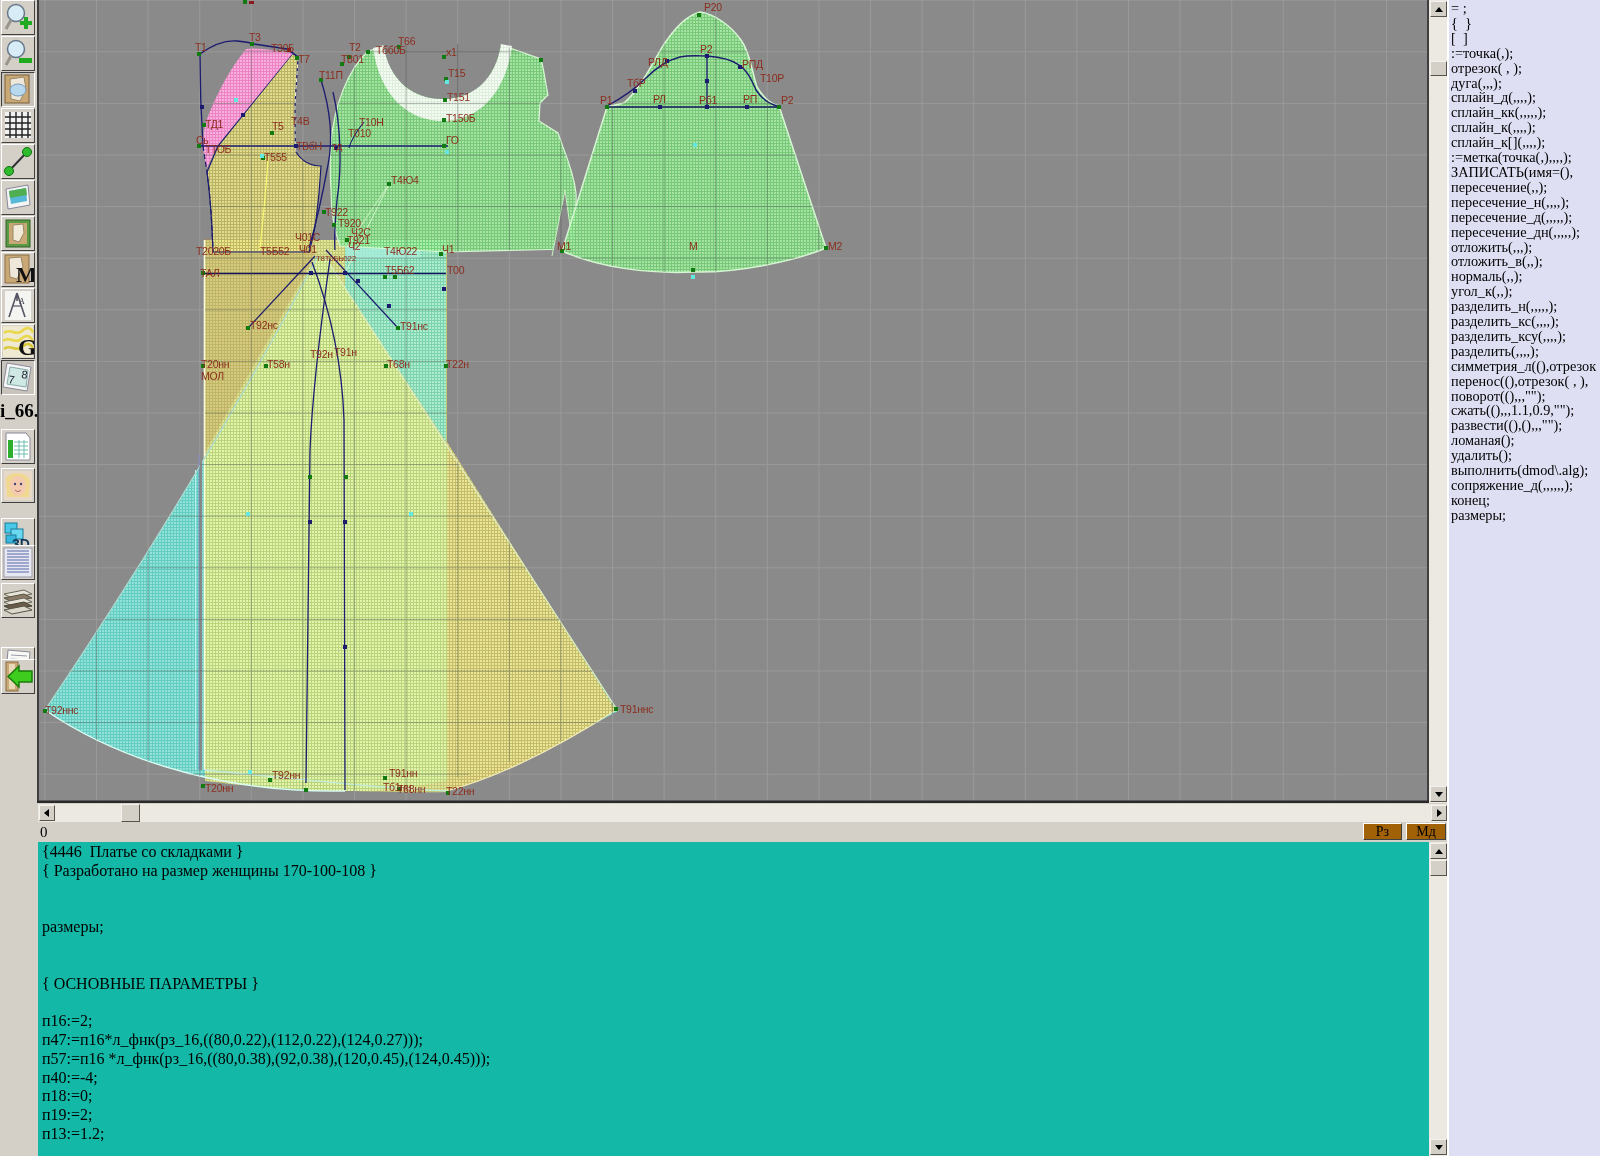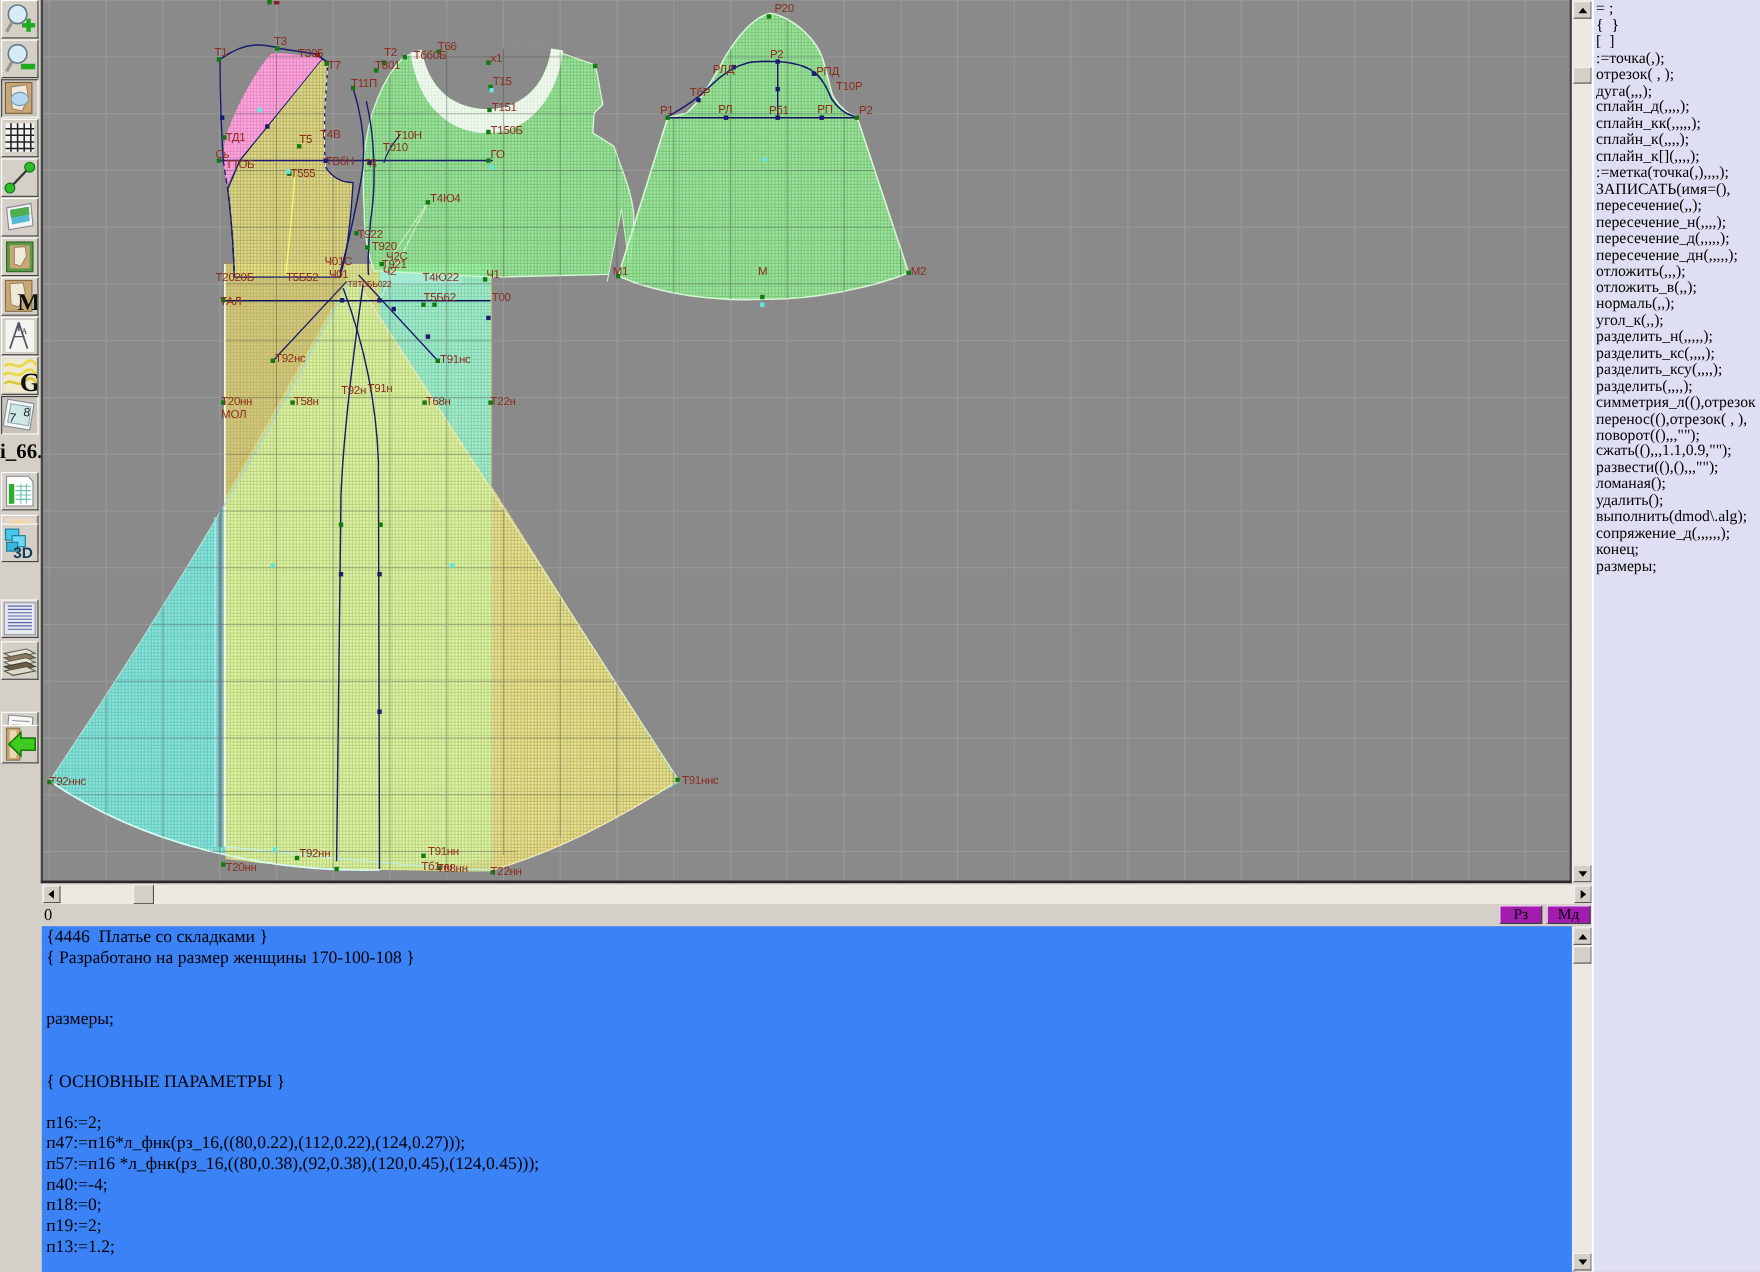--- a/index.html
+++ b/index.html
@@ -6,22 +6,22 @@
 .abs{position:absolute;}
 #toolbar{left:0;top:0;width:37px;height:1156px;background:#d4d0c8;}
 .tbtn{position:absolute;left:1px;width:34px;height:35px;background:#d4d0c8;border-top:1px solid #fff;border-left:1px solid #fff;border-right:1px solid #404040;border-bottom:1px solid #404040;box-sizing:border-box;}
 .tbtn.pressed{border-top:1px solid #404040;border-left:1px solid #404040;border-right:1px solid #fff;border-bottom:1px solid #fff;background:#c8c4bc;}
 #canvasArea{left:37px;top:0;width:1392px;height:803px;background:#8a8a8a;}
 .sb{background:#ece9e2;}
 .sbtn{position:absolute;background:#d4d0c8;border-top:1px solid #f4f2ee;border-left:1px solid #f4f2ee;border-right:1px solid #58544c;border-bottom:1px solid #58544c;box-sizing:border-box;}
 .arr{position:absolute;width:0;height:0;}
 #sidebar{left:1447px;top:0;width:153px;height:1156px;background:#dfdff4;border-left:2px solid #fff;box-sizing:border-box;font-family:"Liberation Serif",serif;font-size:14.3px;line-height:14.9px;color:#000;padding:1px 0 0 2px;overflow:hidden;white-space:pre;}
 #statusStrip{left:37px;top:822px;width:1410px;height:20px;background:#d4d0c8;font-family:"Liberation Serif",serif;}
-#textArea{left:38px;top:842px;width:1391px;height:314px;background:#3b82f6;font-family:"Liberation Serif",serif;font-size:16px;line-height:18.8px;color:#000;padding:1px 0 0 4px;overflow:hidden;white-space:pre;}
-.btnRM{position:absolute;top:1px;height:17px;background:#a21caf;border-top:1px solid #fff;border-left:1px solid #fff;border-right:1px solid #404040;border-bottom:1px solid #404040;box-sizing:border-box;font-family:"Liberation Serif",serif;font-size:14px;text-align:center;line-height:15px;}
+#textArea{left:38px;top:842px;width:1391px;height:314px;background:#14b8a6;font-family:"Liberation Serif",serif;font-size:16px;line-height:18.8px;color:#000;padding:1px 0 0 4px;overflow:hidden;white-space:pre;}
+.btnRM{position:absolute;top:1px;height:17px;background:#a16207;border-top:1px solid #fff;border-left:1px solid #fff;border-right:1px solid #404040;border-bottom:1px solid #404040;box-sizing:border-box;font-family:"Liberation Serif",serif;font-size:14px;text-align:center;line-height:15px;}
 </style>
 </head>
 <body>
 <div class="abs" id="toolbar">
 <div class="tbtn" style="top:0"><svg width="32" height="33">
         <circle cx="14" cy="12" r="8.5" fill="#d8ecf8" stroke="#667788" stroke-width="1.5"></circle>
         <path d="M4 28 L9 19" stroke="#99958d" stroke-width="3"></path>
         <rect x="18" y="20" width="12" height="4" fill="#1faa1f"></rect>
         <rect x="22" y="16" width="4" height="12" fill="#1faa1f"></rect>
       </svg></div>
@@ -85,21 +85,21 @@
         <path d="M12 12h14M12 16h14M12 20h14M12 24h14M17 10v18 M22 10v18" stroke="#6fbfae" stroke-width="1"></path>
       </svg></div>
 <div class="tbtn" style="top:468px"><svg width="32" height="33">
         <rect x="2" y="2" width="28" height="29" fill="#e8d8c8"></rect>
         <path d="M4 10 C6 2 26 2 28 12 L27 28 L5 28 Z" fill="#f0d890"></path>
         <ellipse cx="16" cy="17" rx="8" ry="10" fill="#f4cbb0"></ellipse>
         <circle cx="13" cy="15" r="1.2" fill="#447"></circle>
         <circle cx="19" cy="15" r="1.2" fill="#447"></circle>
         <path d="M13 21 C15 23 17 23 19 21" stroke="#a66" fill="none"></path>
       </svg></div>
-<div class="tbtn" style="top:476px"><svg width="32" height="33">
+<div class="tbtn" style="top:518px"><svg width="32" height="33">
         <rect x="3" y="4" width="12" height="10" fill="#49c8e8" stroke="#1a7a9a"></rect>
         <rect x="9" y="10" width="12" height="10" fill="#6ad8f0" stroke="#1a7a9a"></rect>
         <rect x="4" y="16" width="10" height="8" fill="#38b8dc" stroke="#1a7a9a"></rect>
         <text x="10" y="30" font-family="Liberation Sans,sans-serif" font-size="14" font-weight="bold" fill="#113a5a">3D</text>
       </svg></div>
 <div class="tbtn" style="top:545px"><svg width="32" height="33">
         <rect x="2" y="2" width="28" height="29" fill="#e8e8f0" stroke="#99a"></rect>
         <path d="M5 5h22M5 8h22M5 11h22M5 14h22M5 17h22M5 20h22M5 23h22M5 26h22" stroke="#5566aa" stroke-width="1"></path>
       </svg></div>
 <div class="tbtn" style="top:583px"><svg width="32" height="33">

